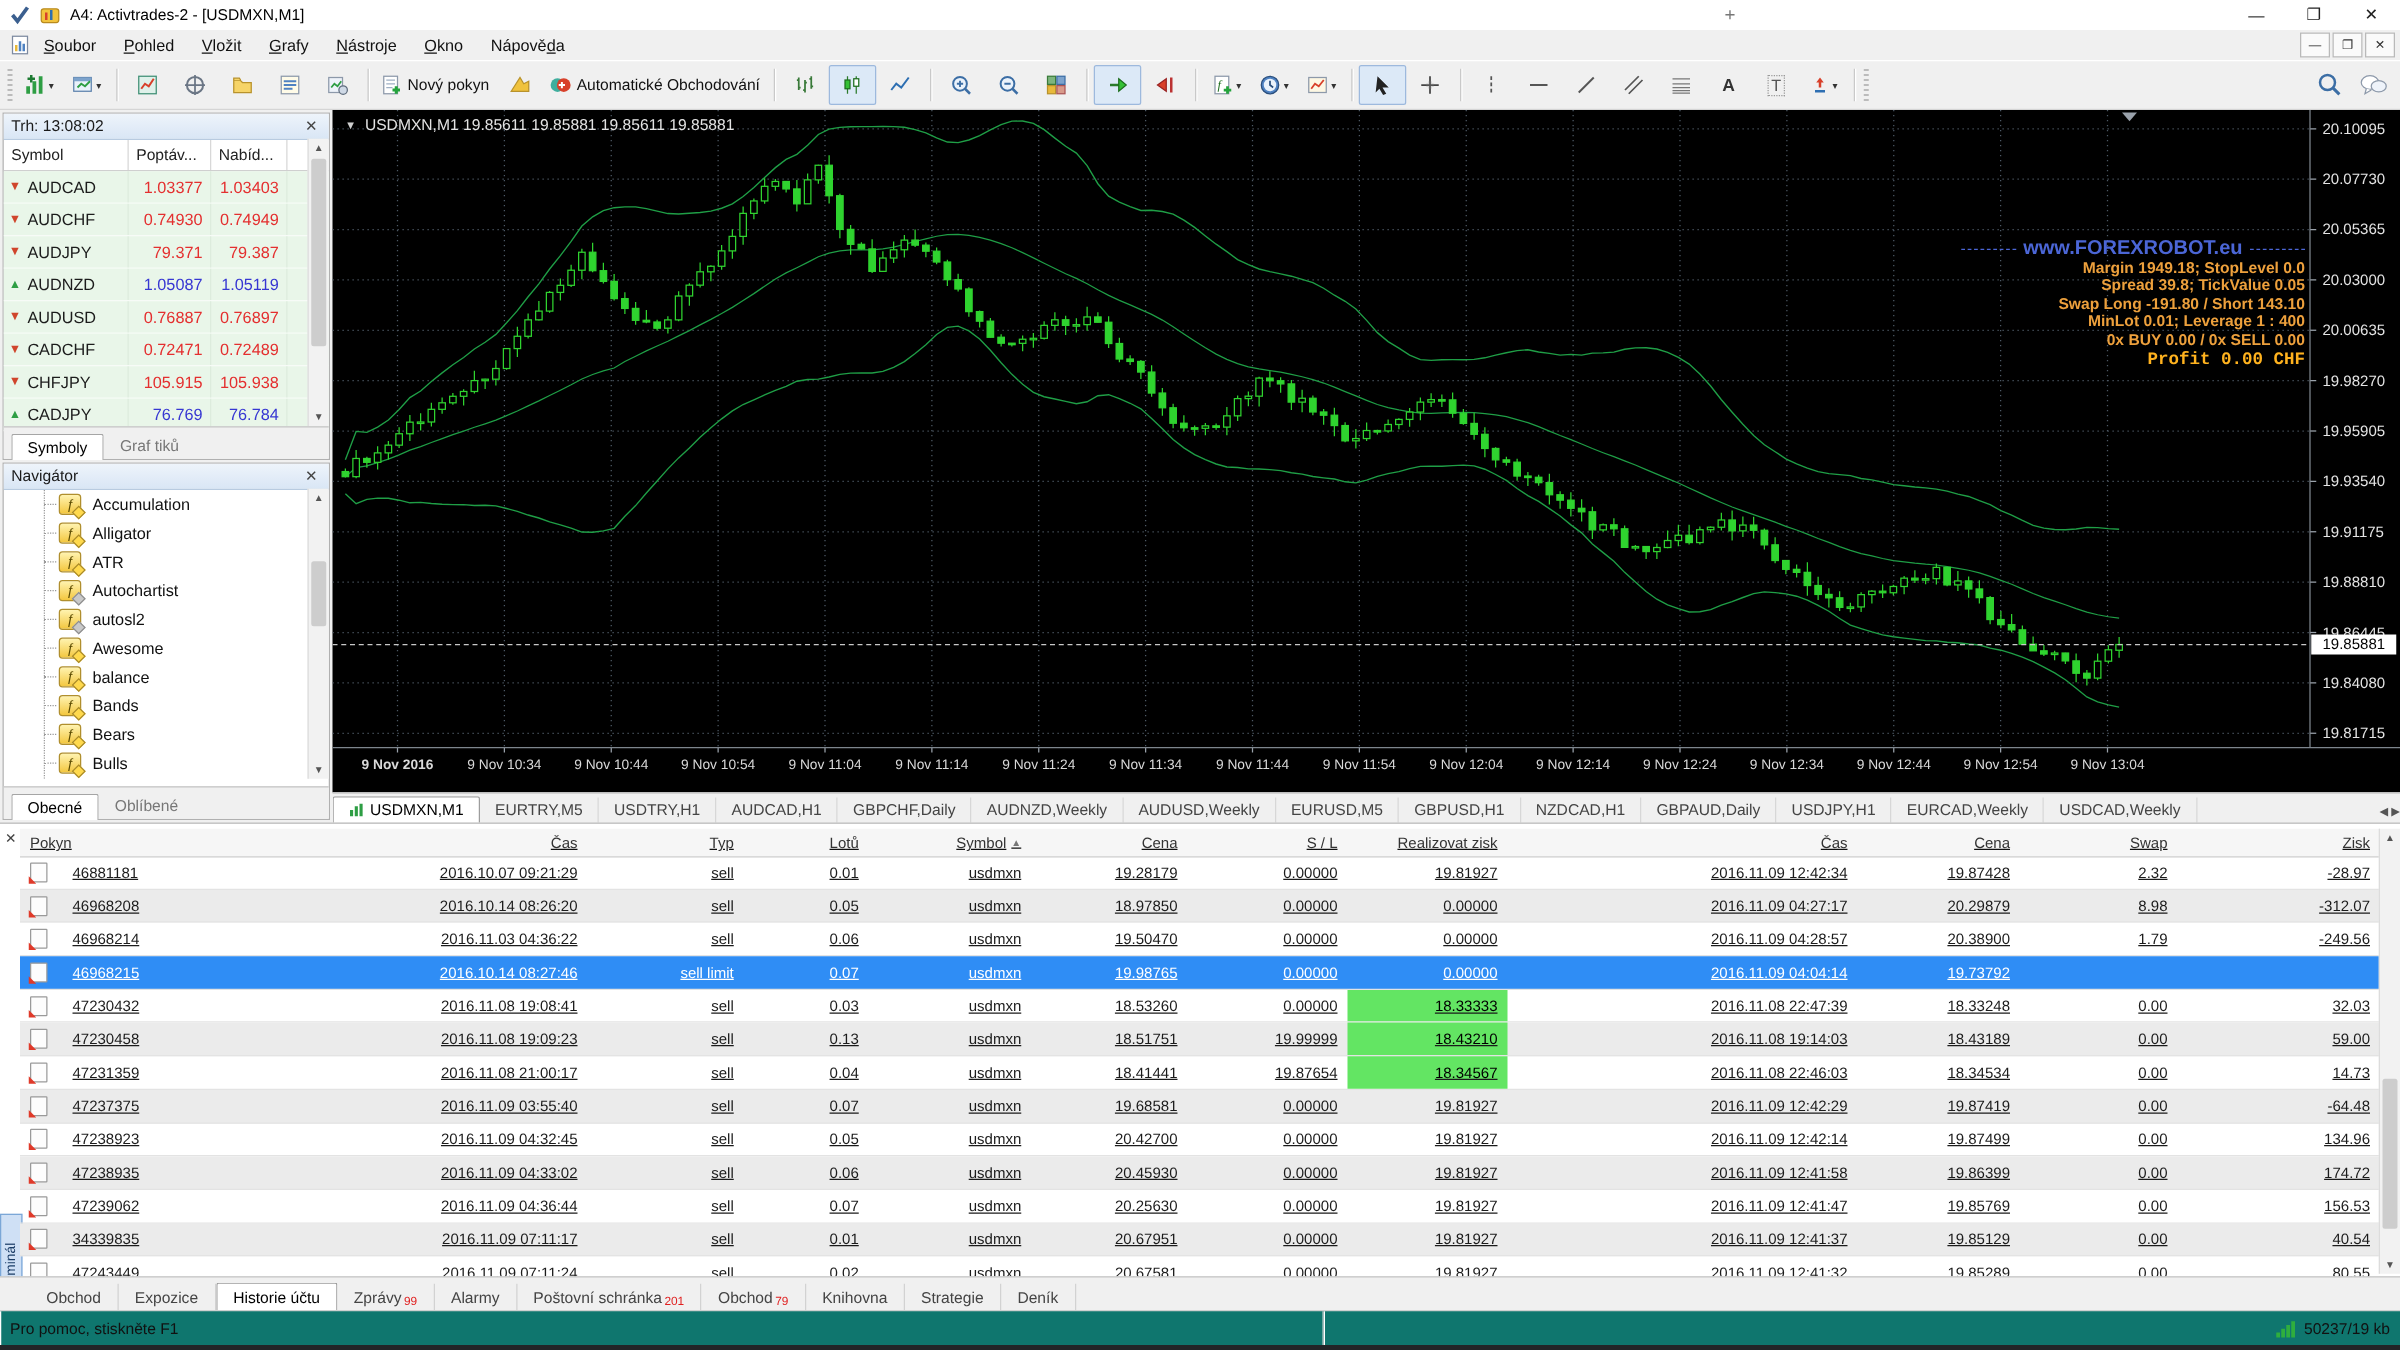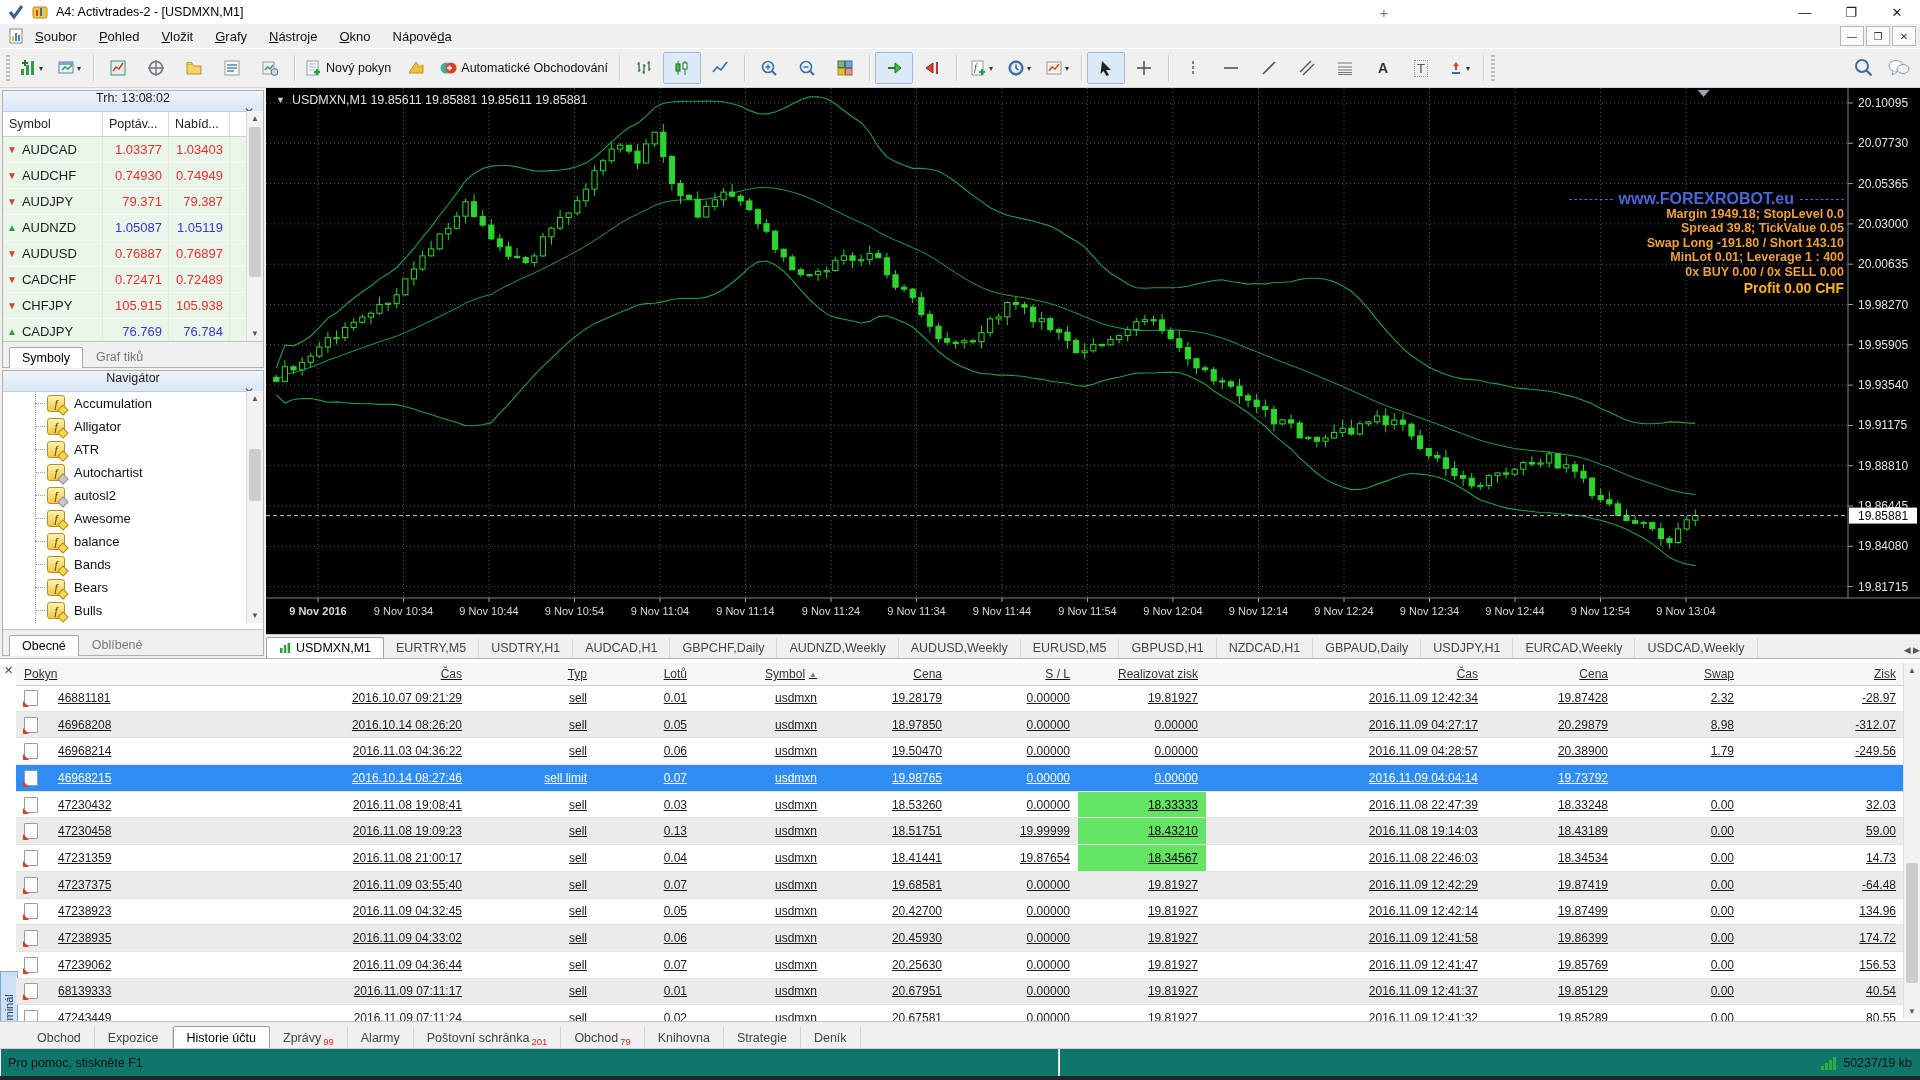--- a/index.html
+++ b/index.html
@@ -35,21 +35,21 @@
   .sep{width:1px;height:26px;background:#c9c9c9;margin:0 5px;box-shadow:1px 0 0 #fff;}
   .grip{width:4px;height:26px;margin:0 2px;background:repeating-linear-gradient(#bbb 0 2px,transparent 2px 4px);}
   .tf{min-width:27px;height:24px;display:flex;align-items:center;justify-content:center;font-size:11.5px;
       color:#222;border:1px solid transparent;border-radius:2px;padding:0 3px;}
   .tf.active{background:#e9e9e9;border-color:#9f9f9f;box-shadow:inset 0 1px 2px rgba(0,0,0,.15);}
   .toolbar-right{margin-left:auto;display:flex;align-items:center;margin-right:10px;gap:14px;}
 
   
   .panel{background:#ffffff;border:1px solid #b0b0b0;}
   .ptitle{height:20px;background:linear-gradient(#eef4fb,#d9e6f5);border-bottom:1px solid #b8cbe0;
-          display:flex;align-items:center;padding:0 6px;font-size:12.5px;color:#1a1a1a;flex-direction:column;}
+          display:flex;align-items:center;padding:0 6px;font-size:12.5px;color:#1a1a1a;}
   .pclose{margin-left:auto;color:#444;font-size:12px;width:16px;text-align:center;}
   .ptabs{position:absolute;left:0;bottom:0;width:100%;height:26px;background:#f0f0f0;border-top:1px solid #c4c4c4;
          display:flex;align-items:flex-end;padding-left:6px;box-sizing:border-box;}
   .ptab{padding:3px 12px;font-size:12.5px;color:#777;border:1px solid transparent;border-bottom:none;}
   .ptab.active{background:#fff;border-color:#a5a5a5;color:#000;border-radius:2px 2px 0 0;margin-bottom:-1px;}
 
   
   #mw-head{display:grid;grid-template-columns:100px 66px 61px;height:24px;border-bottom:1px solid #cfcfcf;}
   #mw-head .hc{display:flex;align-items:center;padding:0 6px;font-size:12.5px;color:#222;border-right:1px solid #d8d8d8;}
   .mwrow{display:grid;grid-template-columns:100px 66px 61px;height:25px;background:#e9f6e9;border-bottom:1px solid #f7fbf7;}
@@ -76,21 +76,21 @@
   .vthumb{position:absolute;left:2px;width:12px;background:#cdcdcd;border-radius:2px;}
 
   
   #chart{left:266px;top:88px;width:1654px;height:546px;background:#000;}
   #chart-info{position:absolute;left:10px;top:5px;color:#e3e3e3;font-size:12.5px;display:flex;gap:7px;align-items:center;}
   #chart-info .tri{color:#cfcfcf;font-size:9px;}
   #chart-ann{position:absolute;right:76px;top:104px;text-align:right;font-weight:bold;line-height:14.5px;}
   #ann-link{color:#4b66d6;font-size:16px;display:flex;align-items:center;justify-content:flex-end;gap:6px;}
   #ann-link .dash{display:inline-block;width:44px;border-top:1px dashed #4b66d6;}
   .ann-line{color:#eda03c;font-size:12.5px;}
-  #ann-profit{color:#ffb21e;font-size:14px;margin-top:2px;}
+  #ann-profit{color:#ffb21e;font-size:14px;margin-top:2px;font-family:Liberation Mono, monospace;}
 
   
   #chart-tabs{left:266px;top:634px;width:1660px;height:24px;background:#f0f0f0;border-top:1px solid #c9c9c9;
               display:flex;align-items:flex-end;overflow:hidden;}
   .ctab{padding:3px 12px 4px;font-size:12.5px;color:#444;border-right:1px solid #d7d7d7;display:flex;gap:5px;align-items:center;white-space:nowrap;}
   .ctab.active{background:#fff;border:1px solid #9d9d9d;border-bottom:none;color:#000;border-radius:2px 2px 0 0;}
   #ctab-scroll{margin-left:auto;display:flex;color:#555;font-size:9px;gap:4px;padding:4px 6px;}
 
   
   #terminal{left:0;top:658px;width:1920px;height:390px;background:#fff;border-top:1px solid #b5b5b5;}
@@ -1512,21 +1512,21 @@
           <div class="c">
             <span>0.00</span>
           </div>
           <div class="c">
             <span>156.53</span>
           </div>
         </div>
         <div class="trow tgrid">
           <div class="c left">
             <span class="docico"></span>
-            <span>68139333</span>
+            <span>34339835</span>
           </div>
           <div class="c">
             <span>2016.11.09 07:11:17</span>
           </div>
           <div class="c">
             <span>sell</span>
           </div>
           <div class="c">
             <span>0.01</span>
           </div>

